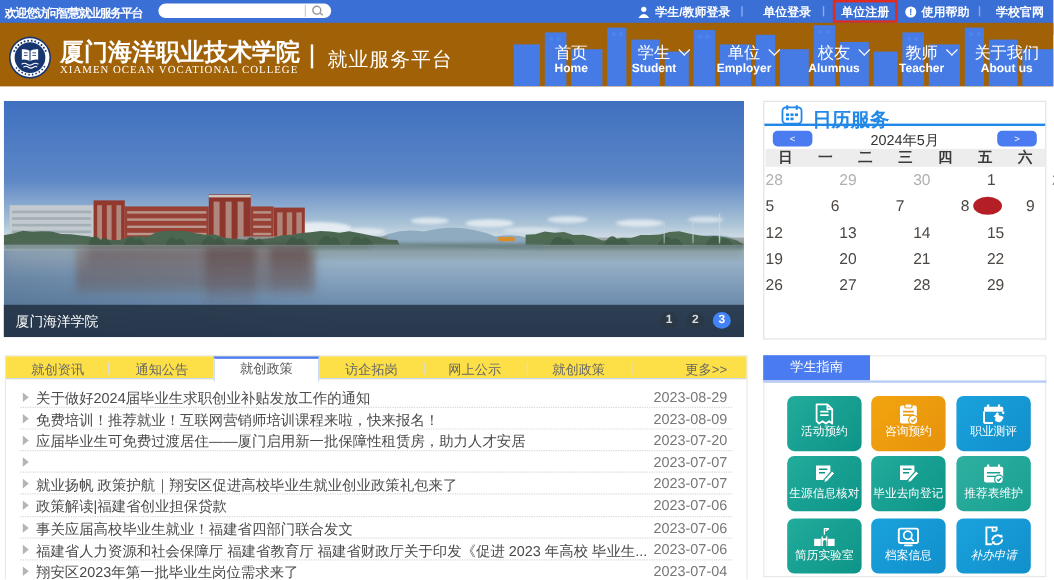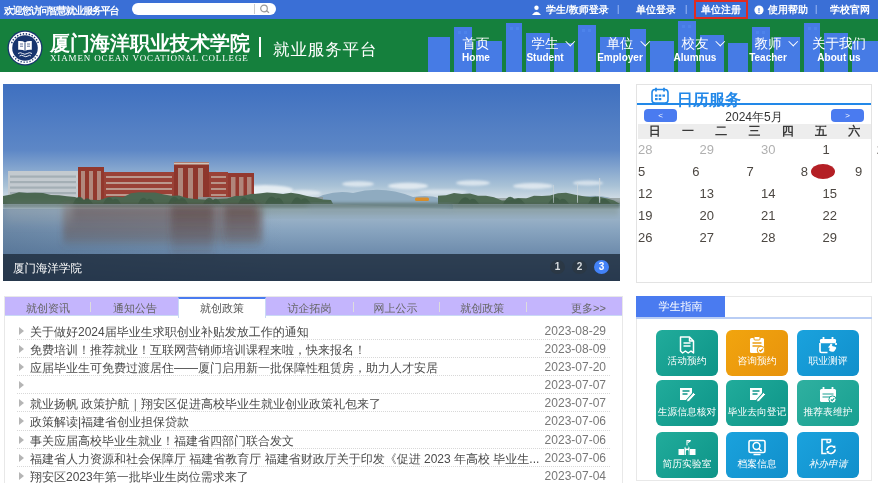--- a/index.html
+++ b/index.html
@@ -11,21 +11,21 @@
 #topbar { position:absolute; left:0; top:0; width:878px; height:29px; background:#3a6fd6; }
 #topbar .welcome { position:absolute; left:4px; top:4px; font-size:10px; color:#fff; font-weight:bold; letter-spacing:-1.2px; }
 #searchpill { position:absolute; left:132px; top:3px; width:144px; height:12px; background:#fff; border-radius:7px; }
 #searchpill .div { position:absolute; right:21px; top:1px; bottom:1px; width:1px; background:#ccc; }
 #toplinks { position:absolute; left:0; top:0; width:878px; height:19px; font-size:10px; color:#fff; font-weight:bold; }
 #toplinks .sep { position:absolute; top:5px; color:#89abef; font-size:9px; line-height:9px; }
 #toplinks .itm { position:absolute; top:0; height:19px; display:flex; align-items:center; }
 #regbox { border:2px solid #e02b20; padding:0 5px; height:17px; }
 
 
-#header { position:absolute; left:0; top:19px; width:878px; height:53px; background:#15803d; overflow:hidden; }
+#header { position:absolute; left:0; top:19px; width:878px; height:53px; background:#a16207; overflow:hidden; }
 #skyline { position:absolute; right:0; top:0; height:53px; }
 #logo { position:absolute; left:7px; top:11px; }
 #cname { position:absolute; left:50px; top:11px; color:#fff; font-family:"Liberation Serif", serif; font-weight:bold; font-size:20px; letter-spacing:0px; white-space:nowrap; }
 #ename { position:absolute; left:50px; top:34px; color:#fff; font-family:"Liberation Serif", serif; font-size:9px; letter-spacing:0.85px; white-space:nowrap; }
 #vsep { position:absolute; left:259px; top:18px; width:1.5px; height:20px; background:#fff; }
 #ptitle { position:absolute; left:273px; top:20px; color:#fff; font-size:16.5px; font-weight:normal; letter-spacing:0.9px; }
 .ni { position:absolute; text-align:center; color:#fff; }
 .ni .cn { font-size:13.5px; line-height:13px; font-weight:normal; white-space:nowrap; position:relative; }
 .ni .en { font-size:10px; line-height:9px; font-weight:bold; margin-top:3px; }
 .ni .ch { position:absolute; width:6.5px; height:6.5px; top:1.5px; right:2px; border:solid #fff; border-width:0 1.6px 1.6px 0; transform:rotate(45deg); }
@@ -48,21 +48,21 @@
 #cal-dow { position:absolute; left:1px; top:39px; width:233px; height:15px; background:#ededed; display:flex; }
 #cal-dow span { flex:1; text-align:center; font-size:12px; font-weight:bold; color:#3a3a3a; line-height:15px; }
 .cal-row { position:absolute; left:1px; width:233px; height:22px; display:flex;gap:47px; }
 .cal-row span { flex:1; text-align:center; font-size:13px; color:#4c4742; line-height:22px; }
 .cal-row span.gray { color:#b0b0b0; }
 .cal-row span.today { color:#fff; font-weight:bold; position:relative; z-index:1; }
 #today-bg { position:absolute; left:174px; top:79px; width:24px; height:15px; background:#b41f25; border-radius:50%; }
 
 
 #news { position:absolute; left:4px; top:296px; width:619px; height:187px; background:#fff; border:1px solid #e8e8e8; border-bottom:none; }
-#tabs { position:absolute; left:0; top:0; width:617px; height:19px; background:#c4b5fd; border-bottom:1px solid #c9d9f5; }
+#tabs { position:absolute; left:0; top:0; width:617px; height:19px; background:#fde047; border-bottom:1px solid #c9d9f5; }
 #tabs .tb { position:absolute; top:4px; font-size:11px; color:#666; white-space:nowrap; transform:translateX(-50%); }
 #tabs .tsep { position:absolute; top:5px; width:1px; height:10px; background:#ddd; }
 #activetab { position:absolute; left:173px; top:0px; width:88px; height:21px; background:#fff; border:1px solid #c9d9f5; border-top:2px solid #4a7bf0; border-bottom:none; z-index:2; text-align:center; font-size:11px; color:#555; line-height:18px; }
 #nlist { position:absolute; left:0; top:24.5px; width:617px; }
 .nrow { position:relative; height:18.2px; }
 .nrow .arr { position:absolute; left:14px; top:5px; width:0; height:0; border-left:5px solid #b5b5b5; border-top:4px solid transparent; border-bottom:4px solid transparent; }
 .nrow .tt { position:absolute; left:25px; top:2px; font-size:12px; color:#4a4a4a; white-space:nowrap; }
 .nrow .dt { position:absolute; right:16px; top:2px; font-size:12px; color:#777; }
 .nrow .dot { position:absolute; left:12px; right:12px; bottom:0; border-bottom:1px dotted #d8d8d8; }
 

